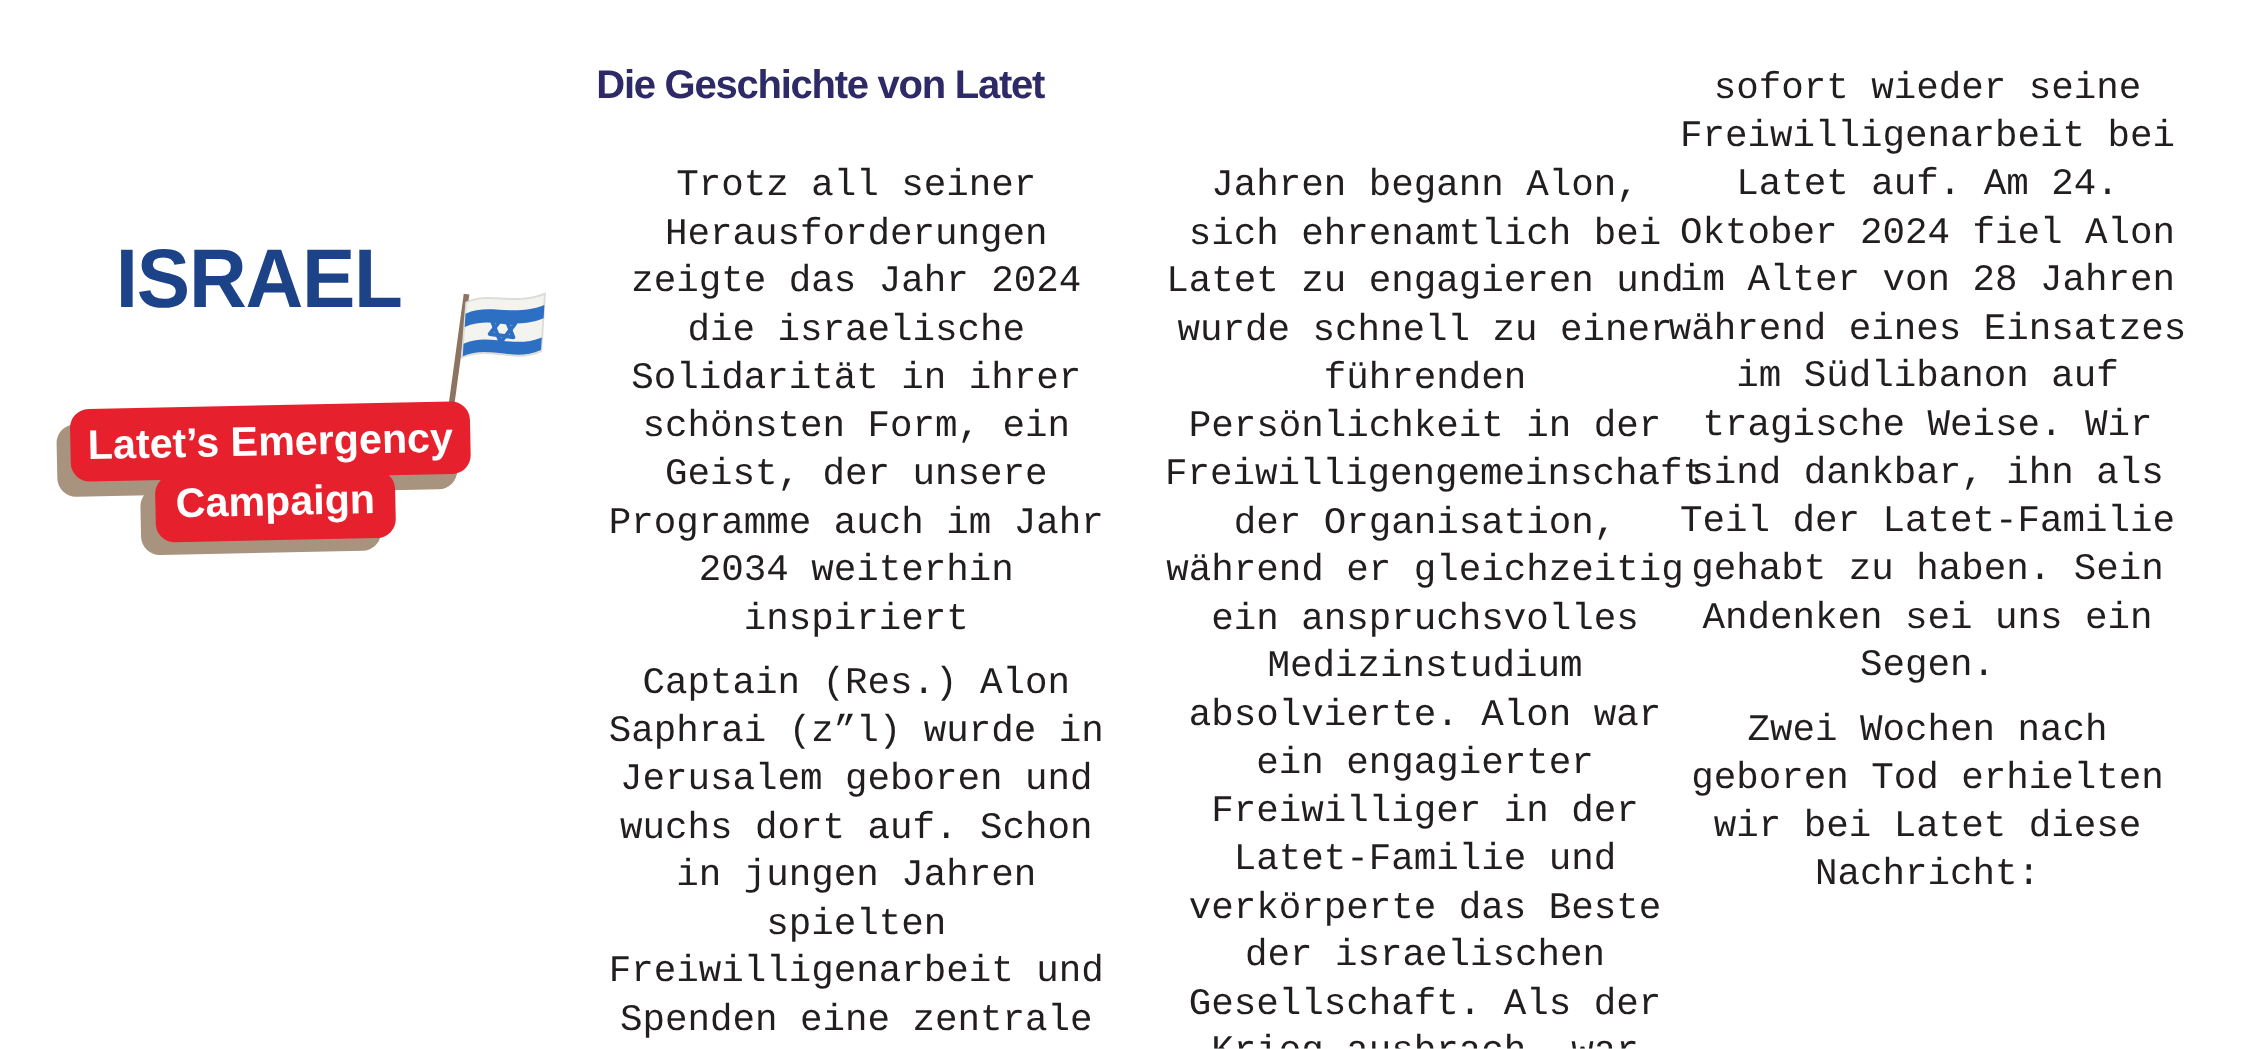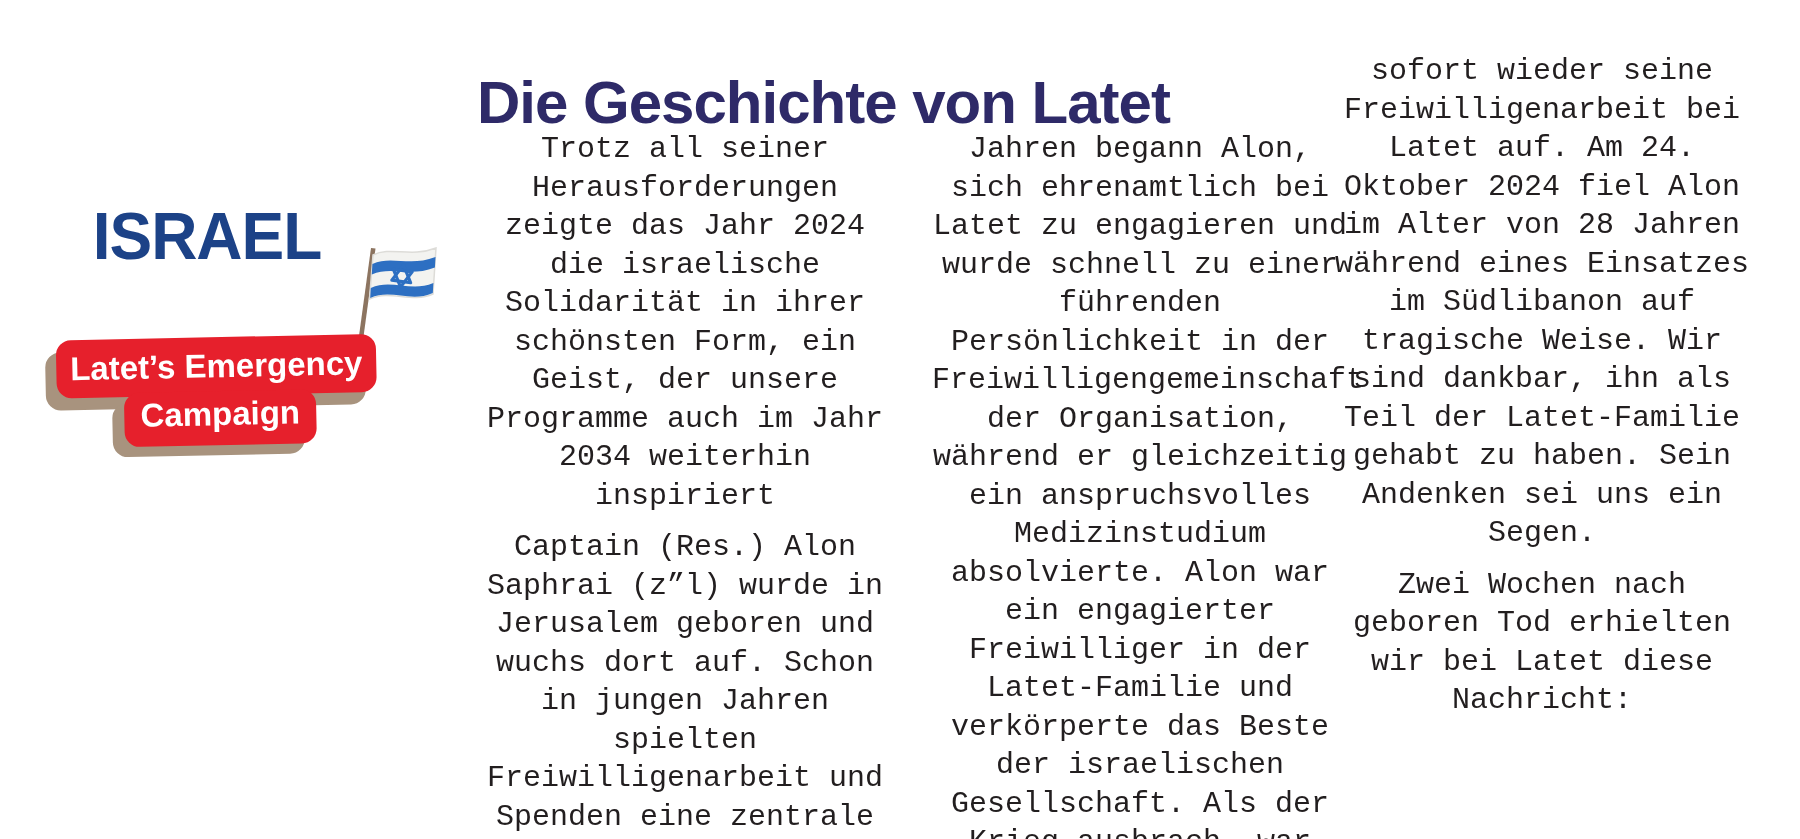--- a/index.html
+++ b/index.html
@@ -1,20 +1,20 @@
 <!DOCTYPE html>
 <html lang="de"><head>
 <meta charset="utf-8">
 <style>
   html,body{margin:0;padding:0;background:#ffffff;}
   .page{position:relative;width:1800px;height:839px;background:#ffffff;overflow:hidden;
         font-family:"Liberation Sans",sans-serif;}
 
   
-  .logo{position:absolute;left:0;top:17px;width:470px;height:470px;text-decoration:underline;}
+  .logo{position:absolute;left:0;top:4px;width:470px;height:470px;text-decoration:underline;}
   .logo-line{position:absolute;text-align:center;font-weight:bold;
              font-family:"Liberation Sans",sans-serif;color:#1c4287;line-height:1;
              letter-spacing:-1px;white-space:nowrap;}
   .logo-line1{left:57px;top:187px;width:300px;font-size:64px;transform:scaleY(1.04);}
   .logo-line2{left:40px;top:248px;width:350px;font-size:76px;transform:scaleY(1.0);}
 
   .flag-svg{position:absolute;left:340px;top:222px;z-index:1;}
 
   .badge{position:absolute;left:46px;top:316px;width:360px;height:135px;
          transform:rotate(-1.2deg);z-index:2;}
@@ -22,21 +22,21 @@
   .shadow-top{left:0;top:16px;width:320px;height:58px;background:#a8937e;}
   .shadow-bottom{left:66px;top:68px;width:192px;height:54px;background:#a8937e;}
   .red-top{left:11px;top:4px;width:320px;height:58px;background:#e6202c;}
   .red-bottom{left:78px;top:58px;width:192px;height:54px;background:#e6202c;}
   .badge-label{position:absolute;color:#ffffff;font-weight:bold;text-align:center;
                font-family:"Liberation Sans",sans-serif;white-space:nowrap;}
   .badge-label1{left:11px;top:4px;width:320px;height:58px;line-height:58px;font-size:33px;}
   .badge-label2{left:78px;top:54px;width:192px;height:54px;line-height:54px;font-size:33px;}
 
   
-  .article-title{position:absolute;left:477px;top:28px;font-size:60px;font-weight:bold;
+  .article-title{position:absolute;left:477px;top:28px;font-size:32px;font-weight:bold;
                  color:#2e2a68;letter-spacing:-1px;font-family:"Liberation Sans",sans-serif;}
   .col{position:absolute;width:416px;font-family:Liberation Mono, monospace;
        font-size:30px;line-height:38.5px;color:#221e1f;text-align:center;
        hyphens:auto;margin-top:18px;-webkit-hyphens:auto;}
   .col p{margin:0 0 13px 0;}
   .col1{left:477px;top:112px;}
   .col2{left:932px;top:112px;}
   .col3{left:1334px;top:34px;}
 </style>
 </head>

